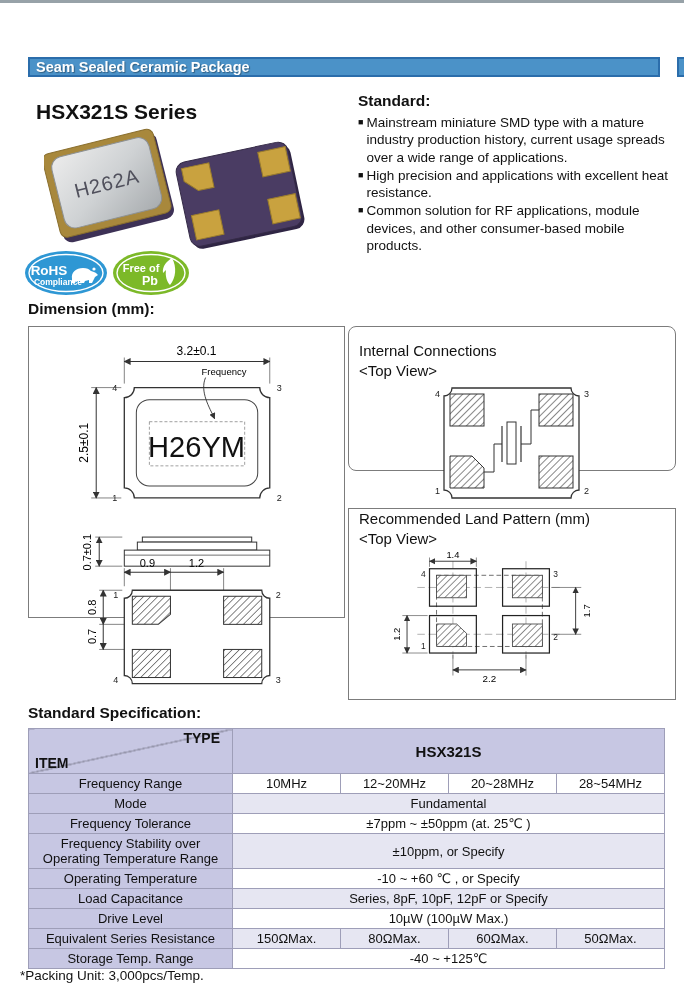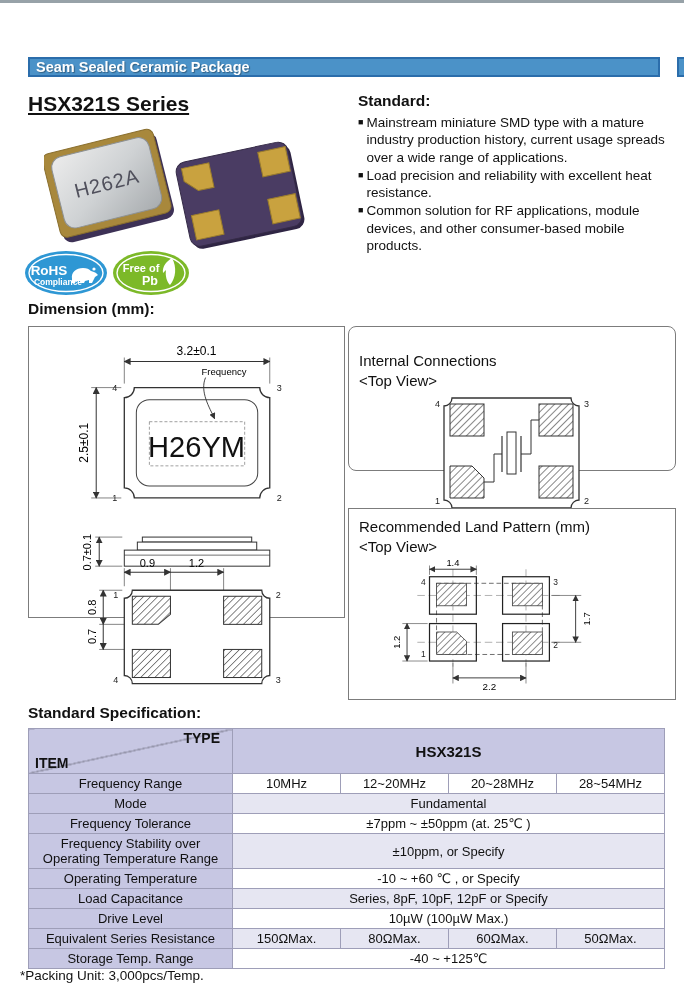--- a/index.html
+++ b/index.html
@@ -12,35 +12,35 @@
   .globe{position:absolute;right:0;top:0;opacity:.55;}
   .page-title{position:absolute;left:30px;top:6px;margin:0;font-size:27px;font-weight:bold;
               letter-spacing:-0.5px;color:#161616;}
   .banner{position:absolute;left:28px;top:57px;width:622px;height:16px;background:#4b92c8;
           border:2px solid #2b6dab;color:#fff;font-size:14.5px;font-weight:bold;
           line-height:16px;padding-left:6px;text-shadow:1px 1px 1px rgba(0,0,0,.35);
           white-space:nowrap;overflow:hidden;}
   .banner-frag{position:absolute;left:677px;top:57px;width:7px;height:16px;background:#4b92c8;
           border:2px solid #2b6dab;border-right:none;}
   
-  .series-title{position:absolute;left:28px;top:92px;margin:0;font-size:21px;font-weight:bold;text-decoration:underline;}
+  .series-title{position:absolute;left:28px;top:92px;margin:8px;font-size:21px;font-weight:bold;}
   .photos{position:absolute;left:44px;top:118px;}
   .badges{position:absolute;left:24px;top:250px;}
   
   .features{position:absolute;left:358px;top:92px;width:316px;}
   .features h3{margin:0 0 4px 0;font-size:15.5px;}
   .features ul{margin:0;padding:0;list-style:none;}
   .features li{display:flex;font-size:13.5px;line-height:1.28;margin-bottom:1px;}
   .features .sq{flex:0 0 auto;font-size:9px;line-height:1;margin:4px 3px 0 0;color:#111;}
   
   .dim-heading{position:absolute;left:28px;top:300px;margin:0;font-size:15.5px;font-weight:bold;}
   .box{position:absolute;border:1px solid #7c7c7c;background:#fff;box-sizing:border-box;}
   #dim-box{left:28px;top:326px;width:317px;height:292px;}
-  #ic-box{left:348px;top:326px;width:328px;height:145px;padding:24px 10px;border-radius:8px;}
-  #lp-box{left:348px;top:508px;width:328px;height:192px;padding:8px 10px;}
+  #ic-box{left:348px;top:326px;width:328px;height:145px;padding:14px 10px;border-radius:8px;}
+  #lp-box{left:348px;top:508px;width:328px;height:192px;padding:0 10px;}
   .box-title{margin:0;font-size:15px;font-weight:normal;line-height:1.3;}
   
   .spec-heading{position:absolute;left:28px;top:704px;margin:0;font-size:15.5px;font-weight:bold;}
   table.spec{position:absolute;left:28px;top:728px;width:636px;border-collapse:collapse;
              table-layout:fixed;font-size:13px;border-radius:8px;}
   table.spec td{border:1px solid #9e9eb8;text-align:center;padding:2px 2px;line-height:15px;}
   td.itemcol{background:#c7c7e3;width:204px;border-color:#b9b9d6;}
   td.val{background:#fff;}
   tr.alt td.val{background:#e6e6f2;}
   td.series-head{background:#c7c7e3;font-weight:bold;font-size:15px;border-color:#b9b9d6;}
@@ -116,21 +116,21 @@
 
   <div class="features">
     <h3>Standard:</h3>
     <ul>
       <li>
           <span class="sq">■</span>
           <span>Mainstream miniature SMD type with a mature industry production history, current usage spreads over a wide range of applications.</span>
         </li>
       <li>
           <span class="sq">■</span>
-          <span>Load precision and reliability with excellent heat resistance.</span>
+          <span>High precision and applications with excellent heat resistance.</span>
         </li>
       <li>
           <span class="sq">■</span>
           <span>Common solution for RF applications, module devices, and other consumer-based mobile products.</span>
         </li>
     </ul>
   </div>
 
   <h3 class="dim-heading">Dimension (mm):</h3>
 

